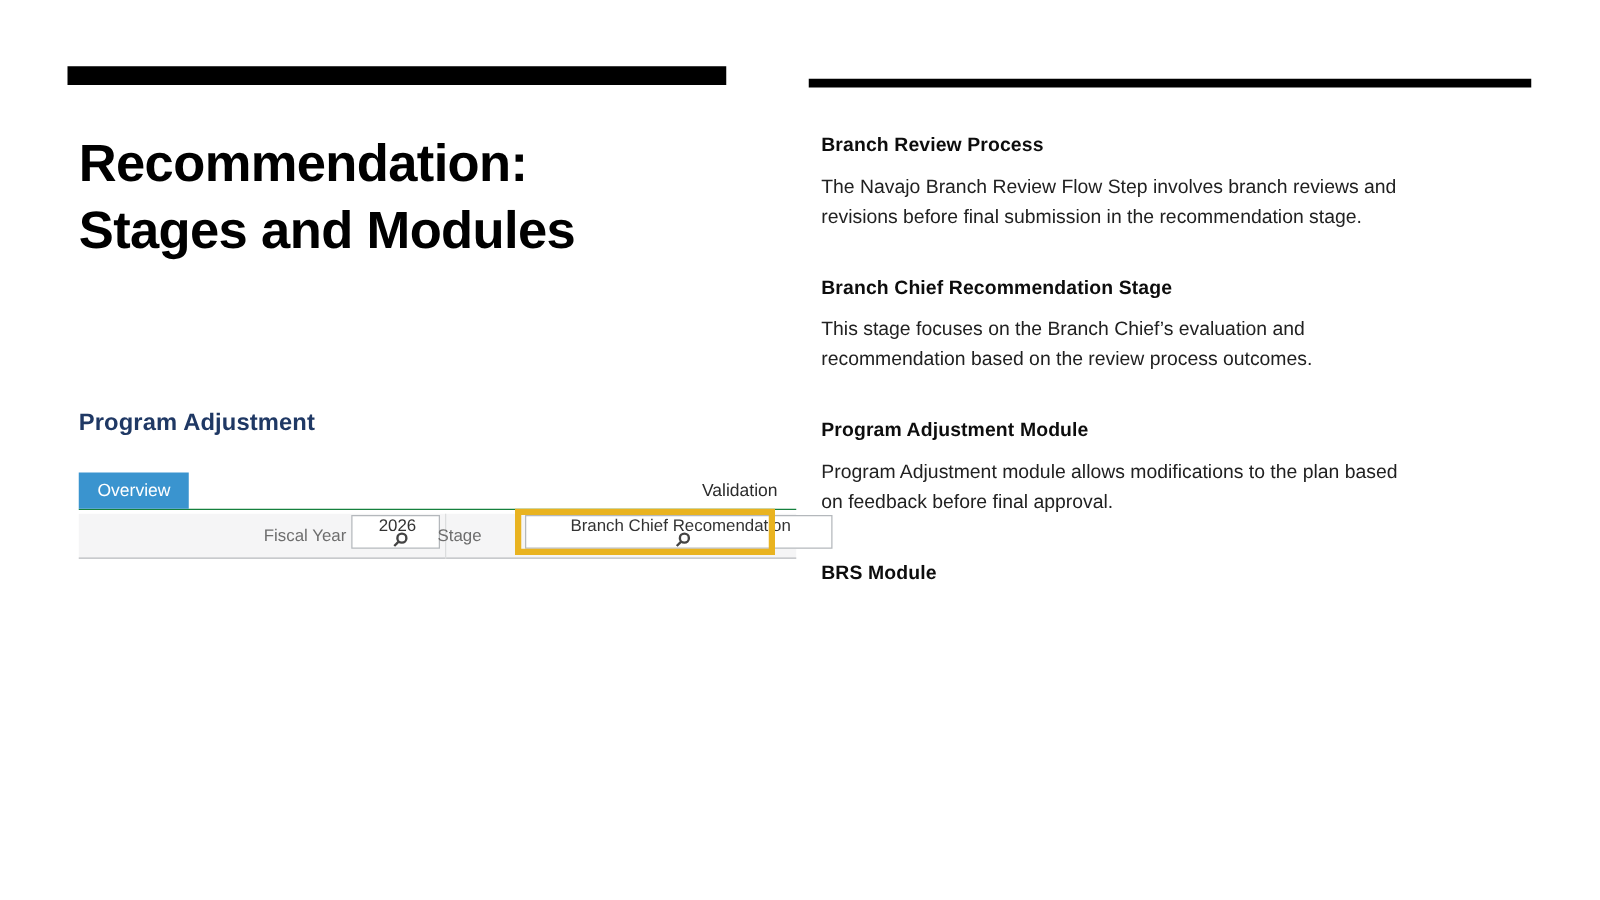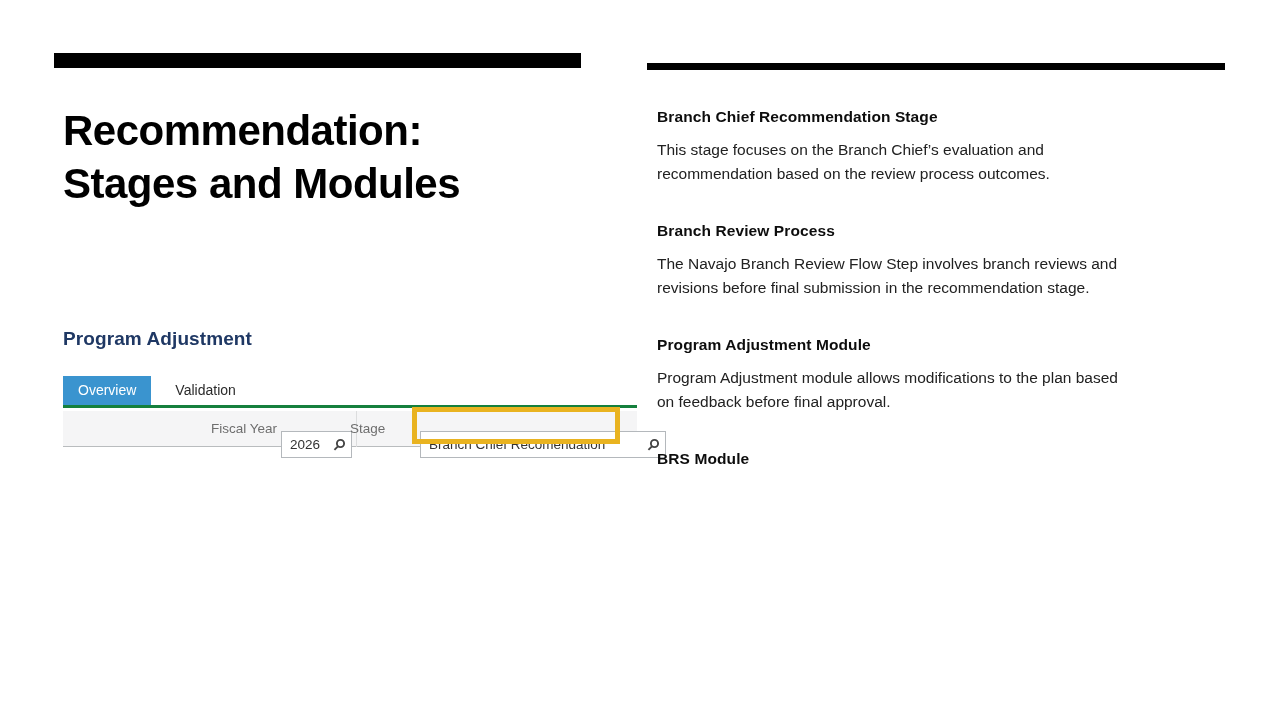--- a/index.html
+++ b/index.html
@@ -28,41 +28,42 @@
   }
 
   
   .shot{position:absolute;left:63px;top:327px;width:574px;}
   .shot-heading{
     font-size:19px;font-weight:700;color:var(--navy);
     line-height:24px;margin-bottom:28px;letter-spacing:0.1px;
   }
   .tabstrip{
     display:flex;align-items:flex-end;height:29px;
-    border-bottom:3px solid #15803d;
+    border-bottom:1px solid #15803d;
+    justify-content:space-between;
   }
   .tab{font-size:14px;height:29px;line-height:29px;padding:0 15px;cursor:default;}
   .tab.active{background:var(--accent_blue);color:#ffffff;}
   .tab.inactive{color:#2b2b2b;margin-left:9px;}
   .toolbar{
     position:relative;margin-top:3px;height:36px;
     background:#f5f5f6;border-bottom:1px solid #b9bcbe;
   }
   .tb-label{
     position:absolute;top:0;height:36px;line-height:35px;
     font-size:13.5px;color:#6e6e6e;white-space:nowrap;
   }
   .lbl-fy{left:148px;width:62px;text-align:left;}
   .lbl-stage{left:287px;}
   .tb-divider{position:absolute;left:293px;top:0;width:1px;height:36px;background:#dcddde;}
   .tb-input{
-    position:absolute;top:20px;height:27px;background:#ffffff;
+    position:absolute;top:1px;height:27px;background:#ffffff;
     border:1px solid #b4b8bc;display:flex;align-items:center;
     justify-content:space-between;padding:0 5px 0 8px;
-    font-size:13.5px;color:#333;
+    font-size:13.5px;color:#333;flex-direction:column;
   }
   .inp-fy{left:218px;width:71px;}
   .inp-stage{left:357px;width:246px;}
   .tb-input .val{white-space:nowrap;overflow:hidden;}
   .search-glyph{flex:0 0 auto;margin-left:4px;display:block;}
   .highlight-box{
     position:absolute;left:349px;top:-4px;width:208px;height:37px;
     border:5px solid var(--highlight);background:transparent;
     z-index:3;pointer-events:none;
   }
@@ -122,28 +123,28 @@
           <line x1="1.4" y1="11.8" x2="4.9" y2="8.3" stroke="#444" stroke-width="1.9"></line>
         </svg>
       </div>
 
       <div class="highlight-box"></div>
     </div>
   </div>
 
   <div class="right-col">
     <div class="section">
+      <div class="section-heading">Branch Review Process</div>
+      <div class="section-body">The Navajo Branch Review Flow Step involves branch reviews and
+revisions before final submission in the recommendation stage.</div>
+    </div>
+    <div class="section">
       <div class="section-heading">Branch Chief Recommendation Stage</div>
       <div class="section-body">This stage focuses on the Branch Chief’s evaluation and
 recommendation based on the review process outcomes.</div>
-    </div>
-    <div class="section">
-      <div class="section-heading">Branch Review Process</div>
-      <div class="section-body">The Navajo Branch Review Flow Step involves branch reviews and
-revisions before final submission in the recommendation stage.</div>
     </div>
     <div class="section">
       <div class="section-heading">Program Adjustment Module</div>
       <div class="section-body">Program Adjustment module allows modifications to the plan based
 on feedback before final approval.</div>
     </div>
     <div class="section">
       <div class="section-heading">BRS Module</div>
     </div>
   </div>

